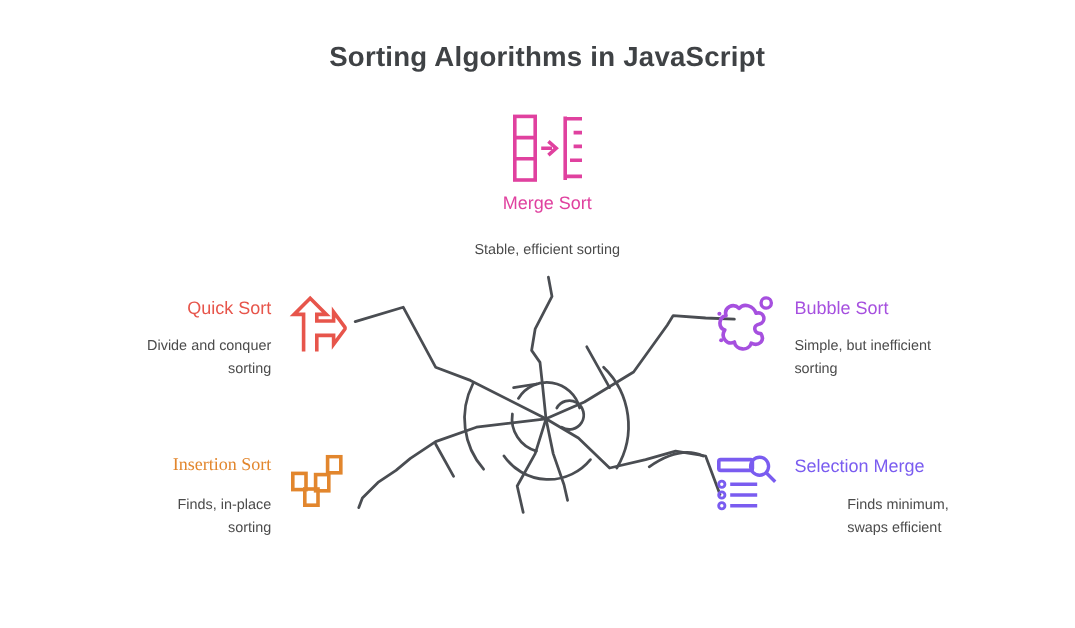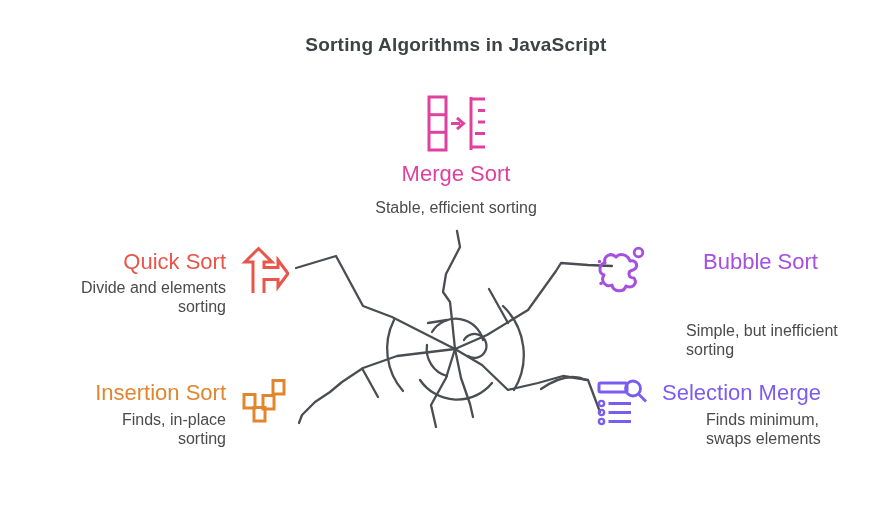--- a/index.html
+++ b/index.html
@@ -6,55 +6,55 @@
   .canvas {
     position: relative;
     width: 896px; height: 523px;
     background: #ffffff;
     font-family: "Liberation Sans", sans-serif;
     overflow: hidden;
   }
   .title {
     position: absolute; top: 34px; left: 16px; right: 0;
     margin: 0; text-align: center;
-    font-size: 19px; font-weight: 700; letter-spacing: .2px;
+    font-size: 23px; font-weight: 700; letter-spacing: .2px;
     color: var(--title-color, #3f4245);
   }
   .scribble { position: absolute; left:0; top:0; width: 896px; height: 523px; }
   .scribble path {
     fill: none; stroke: var(--scribble, #4a4d52);
     stroke-width: 2.3; stroke-linecap: round; stroke-linejoin: round;
   }
   .node { display: contents; }
   .icon { position: absolute; color: var(--accent, #888); line-height: 0; }
   .node-label {
-    position: absolute; font-size: 22px; font-weight: 500;
+    position: absolute; font-size: 15px; font-weight: 500;
     color: var(--accent, #888); white-space: nowrap;
   }
   .node-desc {
-    position: absolute; font-size: 16px; line-height: 18.5px;
+    position: absolute; font-size: 12px; line-height: 18.5px;
     color: var(--desc-color, #4b4b4b); white-space: nowrap;
   }
   .ta-r { text-align: right; }
   .center-text { left: 16px; right: 0; text-align: center; white-space: nowrap; }
 
   
   .merge .icon       { left: 427px; top: 95px; }
   .merge .node-label { top: 161px; }
   .merge .node-desc  { top: 199px; }
   
   .quick .node-label { top: 249px; right: 670px; }
   .quick .node-desc  { top: 279px; right: 670px; }
   .quick .icon       { left: 241px; top: 246px; }
   
   .bubble .icon       { left: 597px; top: 245px; }
-  .bubble .node-label { left: 662px; top: 249px; margin-left: 41px; }
-  .bubble .node-desc  { left: 686px; top: 279px; margin-top: 43px; }
+  .bubble .node-label { left: 662px; top: 249px; }
+  .bubble .node-desc  { left: 662px; top: 279px; }
   
-  .insertion .node-label { top: 380px; right: 670px; }
+  .insertion .node-label { top: 380px; right: 670px; font-family: Liberation Serif, serif; }
   .insertion .node-desc  { top: 411px; right: 670px; }
   .insertion .icon       { left: 240px; top: 379px; }
   
   .selection .icon       { left: 597px; top: 378px; }
   .selection .node-label { left: 662px; top: 380px; }
   .selection .node-desc  { left: 662px; top: 411px; margin-left: 44px; }
 </style>
 </head>
 <body>
 
@@ -108,21 +108,21 @@
 
   
   <div class="node quick" style="--accent: #e7554b;">
     <div class="node-label ta-r">Quick Sort</div>
     <div class="icon">
       <svg width="48" height="48" viewBox="0 0 48 48" fill="none" stroke="currentColor" stroke-width="3" stroke-linejoin="miter">
         <path d="M12 47 V16 H4 L17.5 2.5 L31 16 H23 V21.5 H37 V14 L47 27.5 L37 41 V33.5 H23 V47"></path>
       </svg>
     </div>
     <div class="node-desc ta-r">
-      <div>Divide and elements</div>
+      <div>Divide and conquer</div>
       <div>sorting</div>
     </div>
   </div>
 
   
   <div class="node bubble" style="--accent: #a650df;">
     <div class="icon">
       <svg width="50" height="49" viewBox="0 0 50 49" fill="none" stroke="currentColor" stroke-width="3" stroke-linejoin="round">
         <path d="M19 12 C14 7 6 11 8 18 C2 19 1 28 7 30 C3 36 9 43 15 40 C16 47 27 48 29 41 C35 44 41 39 37 33 C31 33 30 26 36 25 C42 23 40 14 33 16 C31 10 23 7 19 12 Z"></path>
         <circle cx="41.5" cy="7.5" r="4.3" stroke-width="2.8"></circle>
@@ -165,17 +165,17 @@
         <line x1="11.5" y1="25.5" x2="34" y2="25.5"></line>
         <circle cx="4.5" cy="34.5" r="2.6" stroke-width="2.4"></circle>
         <line x1="11.5" y1="34.5" x2="34" y2="34.5"></line>
         <circle cx="4.5" cy="43.5" r="2.6" stroke-width="2.4"></circle>
         <line x1="11.5" y1="43.5" x2="34" y2="43.5"></line>
       </svg>
     </div>
     <div class="node-label">Selection Merge</div>
     <div class="node-desc">
       <div>Finds minimum,</div>
-      <div>swaps elements</div>
+      <div>swaps efficient</div>
     </div>
   </div>
 
 </div>
 
 </body></html>

